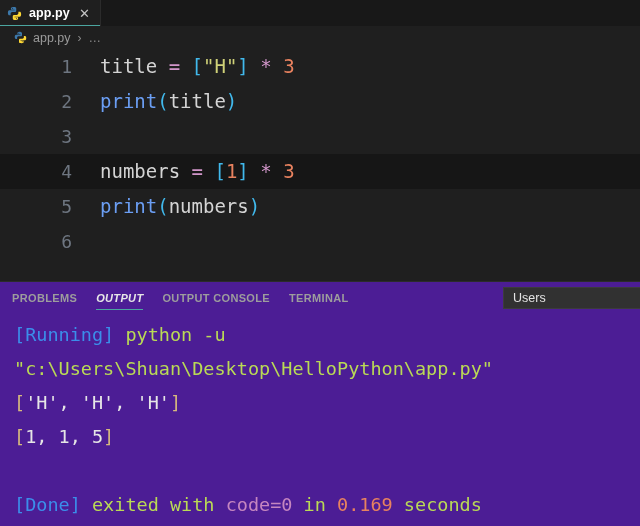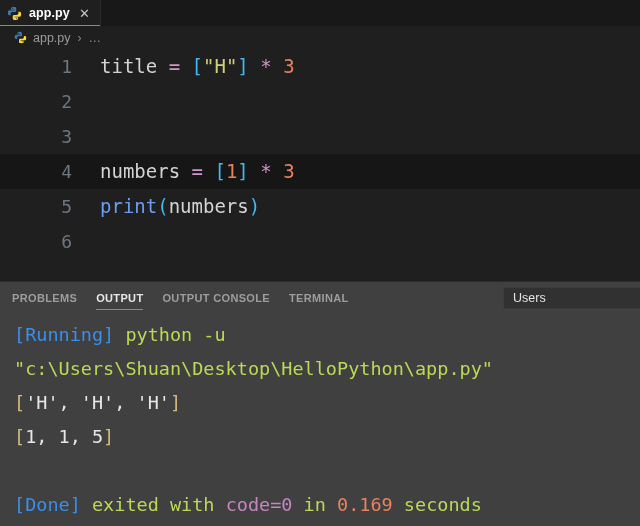--- a/index.html
+++ b/index.html
@@ -129,21 +129,21 @@
 
   
   .panel-sep {
     height: 1px;
     background: #2b2b2b;
     flex: 0 0 auto;
   }
   .panel {
     position: relative;
     flex: 1 1 auto;
-    background: #404040;
+    background: #4c1d95;
     display: flex;
     flex-direction: column;
     min-height: 0;
   }
   .panel-header {
     position: relative;
     height: 32px;
     flex: 0 0 auto;
     display: flex;
     align-items: center;
@@ -158,21 +158,21 @@
   .ptab {
     position: relative;
     display: flex;
     align-items: center;
     font-size: 11px;
     font-weight: 700;
     letter-spacing: .35px;
     color: #9d9d9d;
     white-space: nowrap;
   }
-  .ptab.active { color: #e7e7e7; }
+  .ptab.active { color: #e7e7e7; font-style: italic; }
   .ptab.active::after {
     content: "";
     position: absolute;
     left: 0;
     right: 0;
     bottom: 4px;
     height: 1.5px;
     background: #4ba6a0;
   }
   .code-select {
@@ -230,21 +230,21 @@
       <path fill="#3C78AA" d="M15.9 2c-1.9 0-3.6.2-5 .5-2.1.4-2.5 1.2-2.5 2.7v2.9h7.6v1H5.6c-1.6 0-3 .9-3.4 2.7-.5 2-.5 3.3 0 5.4.4 1.6 1.3 2.7 2.9 2.7h2.6v-3.5c0-1.8 1.6-3.4 3.4-3.4h5.8c1.5 0 2.8-1.3 2.8-2.8V5.2c0-1.5-1.3-2.6-2.8-2.9-1-.2-2-.3-3-.3zm-4.1 2.3c.6 0 1.1.5 1.1 1.1 0 .6-.5 1.1-1.1 1.1-.6 0-1.1-.5-1.1-1.1 0-.6.5-1.1 1.1-1.1z"></path>
       <path fill="#FDD835" d="M16.1 30c1.9 0 3.6-.2 5-.5 2.1-.4 2.5-1.2 2.5-2.7v-2.9H16v-1h10.4c1.6 0 3-.9 3.4-2.7.5-2 .5-3.3 0-5.4-.4-1.6-1.3-2.7-2.9-2.7h-2.6v3.5c0 1.8-1.6 3.4-3.4 3.4h-5.8c-1.5 0-2.8 1.3-2.8 2.8v5c0 1.5 1.3 2.6 2.8 2.9 1 .2 2 .3 3 .3zm4.1-2.3c-.6 0-1.1-.5-1.1-1.1 0-.6.5-1.1 1.1-1.1.6 0 1.1.5 1.1 1.1 0 .6-.5 1.1-1.1 1.1z"></path>
     </svg>
     <span>app.py</span>
     <span class="bc-sep">›</span>
     <span class="bc-dots">…</span>
   </div>
 
   <div class="editor" id="editor">
       <div class="eline"><span class="lnum">1</span><span class="ecode"><span style="color: rgb(212, 212, 212);">title</span><span style="color: rgb(212, 212, 212);"> </span><span style="color: rgb(209, 150, 201);">=</span><span style="color: rgb(212, 212, 212);"> </span><span style="color: rgb(65, 185, 236);">[</span><span style="color: rgb(207, 209, 120);">"H"</span><span style="color: rgb(65, 185, 236);">]</span><span style="color: rgb(212, 212, 212);"> </span><span style="color: rgb(209, 150, 201);">*</span><span style="color: rgb(212, 212, 212);"> </span><span style="color: rgb(232, 130, 95);">3</span></span></div>
-      <div class="eline"><span class="lnum">2</span></div>
+      <div class="eline"><span class="lnum">2</span><span class="ecode"><span style="color: rgb(107, 158, 243);">print</span><span style="color: rgb(65, 185, 236);">(</span><span style="color: rgb(212, 212, 212);">title</span><span style="color: rgb(65, 185, 236);">)</span></span></div>
       <div class="eline"><span class="lnum">3</span><span class="ecode"></span></div>
       <div class="eline active"><span class="lnum">4</span><span class="ecode"><span style="color: rgb(212, 212, 212);">numbers</span><span style="color: rgb(212, 212, 212);"> </span><span style="color: rgb(209, 150, 201);">=</span><span style="color: rgb(212, 212, 212);"> </span><span style="color: rgb(65, 185, 236);">[</span><span style="color: rgb(232, 130, 95);">1</span><span style="color: rgb(65, 185, 236);">]</span><span style="color: rgb(212, 212, 212);"> </span><span style="color: rgb(209, 150, 201);">*</span><span style="color: rgb(212, 212, 212);"> </span><span style="color: rgb(232, 130, 95);">3</span></span></div>
       <div class="eline"><span class="lnum">5</span><span class="ecode"><span style="color: rgb(107, 158, 243);">print</span><span style="color: rgb(65, 185, 236);">(</span><span style="color: rgb(212, 212, 212);">numbers</span><span style="color: rgb(65, 185, 236);">)</span></span></div>
       <div class="eline"><span class="lnum">6</span><span class="ecode"></span></div>
     </div>
 
   <div class="panel-sep"></div>
 
   <div class="panel">
     <div class="panel-header">

